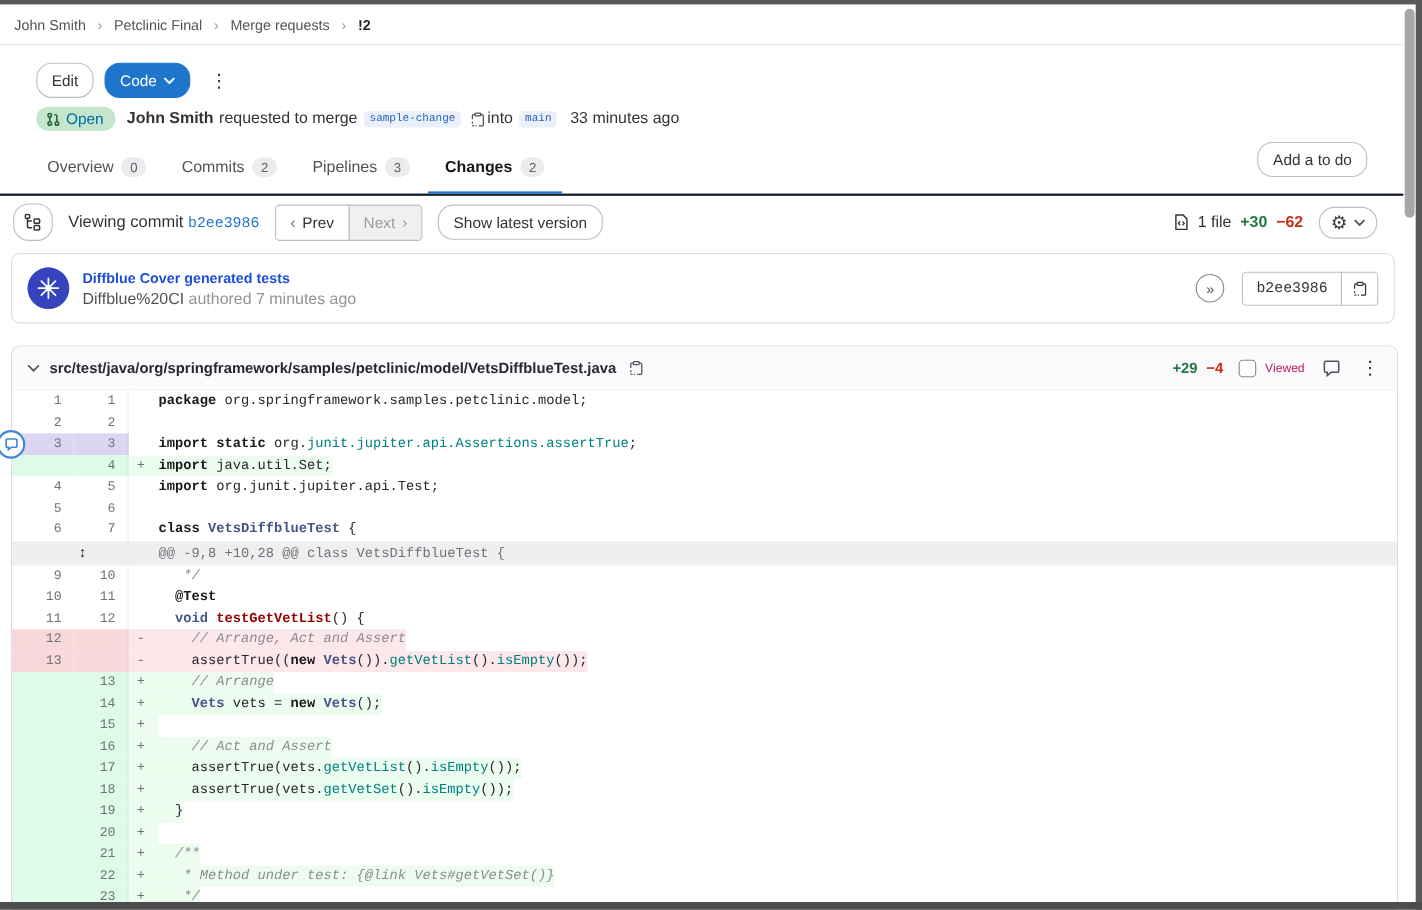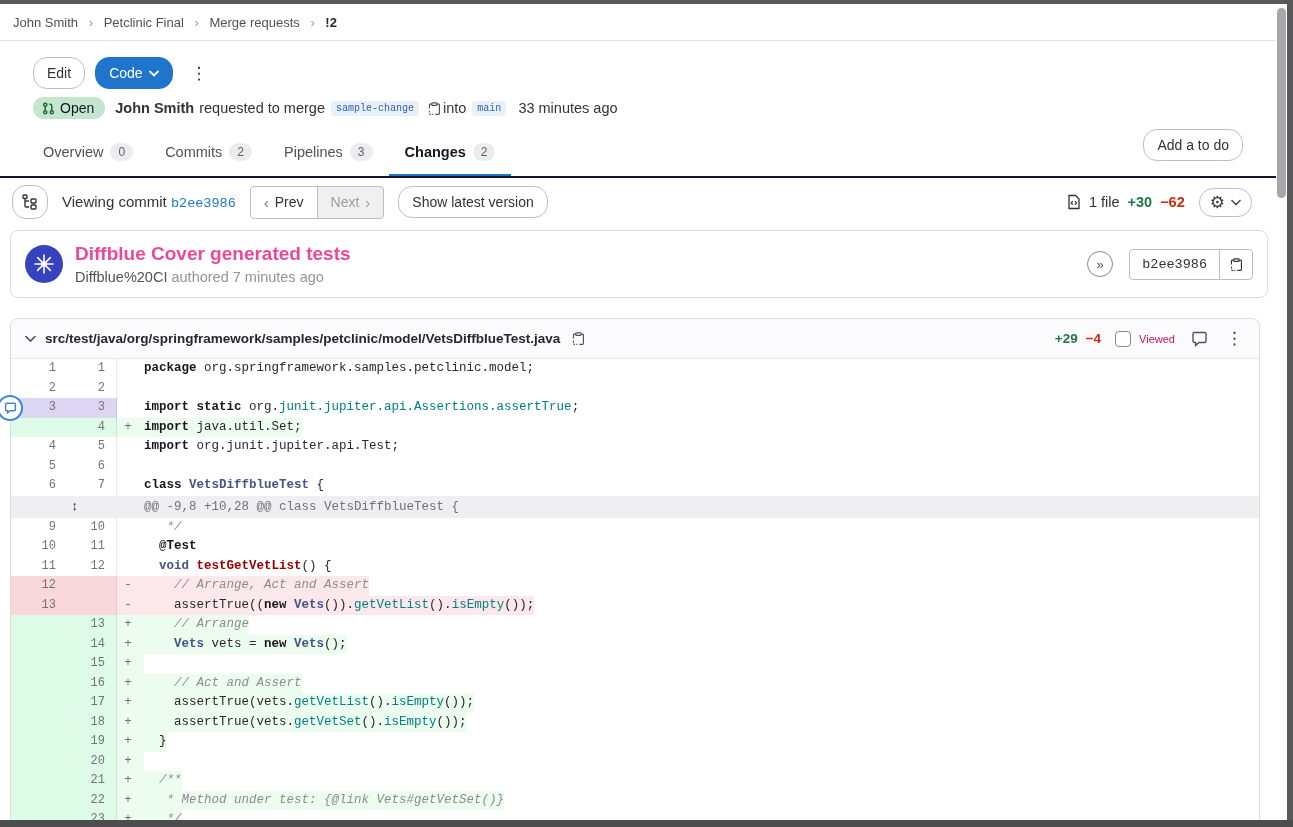--- a/index.html
+++ b/index.html
@@ -28,21 +28,21 @@
   h1.mr-title { font-size:28px; line-height:34px; font-weight:700; color:#18171d; flex:1; }
   .title-actions { display:flex; align-items:center; gap:10px; margin-top:2px; }
   .btn { display:inline-flex; align-items:center; justify-content:center; gap:6px;
          border:1px solid #bfbec4; border-radius:14px; background:#fff; color:#333238;
          font-size:14px; padding:7px 13px; cursor:pointer; white-space:nowrap;
          font-family:"Liberation Sans", sans-serif; }
   .btn-blue { background:#1f75cb; border-color:#1f75cb; color:#fff; }
   .kebab-btn { border:none; background:none; font-size:17px; color:#333238; padding:4px 8px; letter-spacing:0; cursor:pointer; }
 
   .status-row { display:flex; align-items:center; margin-top:8px; font-size:14.5px; color:#333238; flex-wrap:nowrap; }
-  .badge-open { display:inline-flex; align-items:center; gap:5px; background:#c3e6cd; color:#0f172a;
+  .badge-open { display:inline-flex; align-items:center; gap:5px; background:#c3e6cd; color:#0369a1;
                 font-size:14px; font-weight:400; border-radius:12px; padding:3px 11px 3px 9px; margin-right:10px; }
   .author-name { font-weight:700; margin-right:5px; }
   .branch-label { font-family:"Liberation Mono", monospace; font-size:10px; color:#2a65ba;
                   background:#e9f0fa; border-radius:4px; padding:2px 5px; margin:0 6px; }
   .icon-btn-plain { border:none; background:none; color:#535158; cursor:pointer; display:inline-flex; padding:2px; }
   .time-ago { margin-left:6px; }
 
   
   .tabs-row { display:flex; align-items:flex-start; margin-top:10px; padding:0 33px 0 27px;
               border-bottom:2px solid #0f172a; }
@@ -70,32 +70,32 @@
   .stat-del { color:#c62d12; font-weight:700; }
   .gear-btn { padding:5px 10px; }
   .gear-glyph { font-size:17px; line-height:1; color:#3a3940; }
 
   
   .commit-card { margin:4px 8px 0 10px; border:1px solid #dcdcde; border-radius:8px;
                  padding:12px 14px; display:flex; align-items:center; gap:12px; }
   .avatar { width:38px; height:38px; border-radius:50%; background:#3543bd; display:flex;
             align-items:center; justify-content:center; flex-shrink:0; }
   .commit-texts { flex:1; }
-  .commit-title { font-size:19px; font-weight:700; color:#ec4899; }
+  .commit-title { font-size:13px; font-weight:700; color:#1d4ed8; }
   .commit-sub { font-size:14.5px; color:#949398; margin-top:4px; }
   .commit-author { color:#535158; }
   .commit-card-right { display:flex; align-items:center; gap:16px; }
   .circle-icon { width:26px; height:26px; border:1px solid #89888d; border-radius:50%;
                  display:flex; align-items:center; justify-content:center; font-size:13px;
                  color:#535158; background:#fff; cursor:pointer; }
   .sha-btn { font-family:"Liberation Mono", monospace; font-size:13.5px; padding:7px 12px; }
   .copy-sq { padding:7px 9px; }
 
   
-  .diff-card { margin:20px 16px 0 10px; border:1px solid #dcdcde; border-radius:8px 8px 0 0; }
+  .diff-card { margin:20px 5px 0 10px; border:1px solid #dcdcde; border-radius:8px 8px 0 0; }
   .file-header { display:flex; align-items:center; height:40px; padding:0 14px; gap:9px;
                  background:#fbfafd; border-bottom:1px solid #e7e7ea; border-radius:8px 8px 0 0; }
   .file-path { font-size:13.5px; font-weight:700; color:#28272d; }
   .file-header-right { margin-left:auto; display:flex; align-items:center; gap:14px; }
   .mini-stats { display:flex; gap:8px; font-size:13.5px; }
   .viewed-wrap { display:flex; align-items:center; gap:8px; font-size:11px; color:#be185d; }
   .checkbox { width:16px; height:16px; border:1px solid #89888d; border-radius:4px; background:#fff; cursor:pointer; }
 
   
   .diff-body { position:relative; font-family:"Liberation Mono", monospace; font-size:12.5px; }

